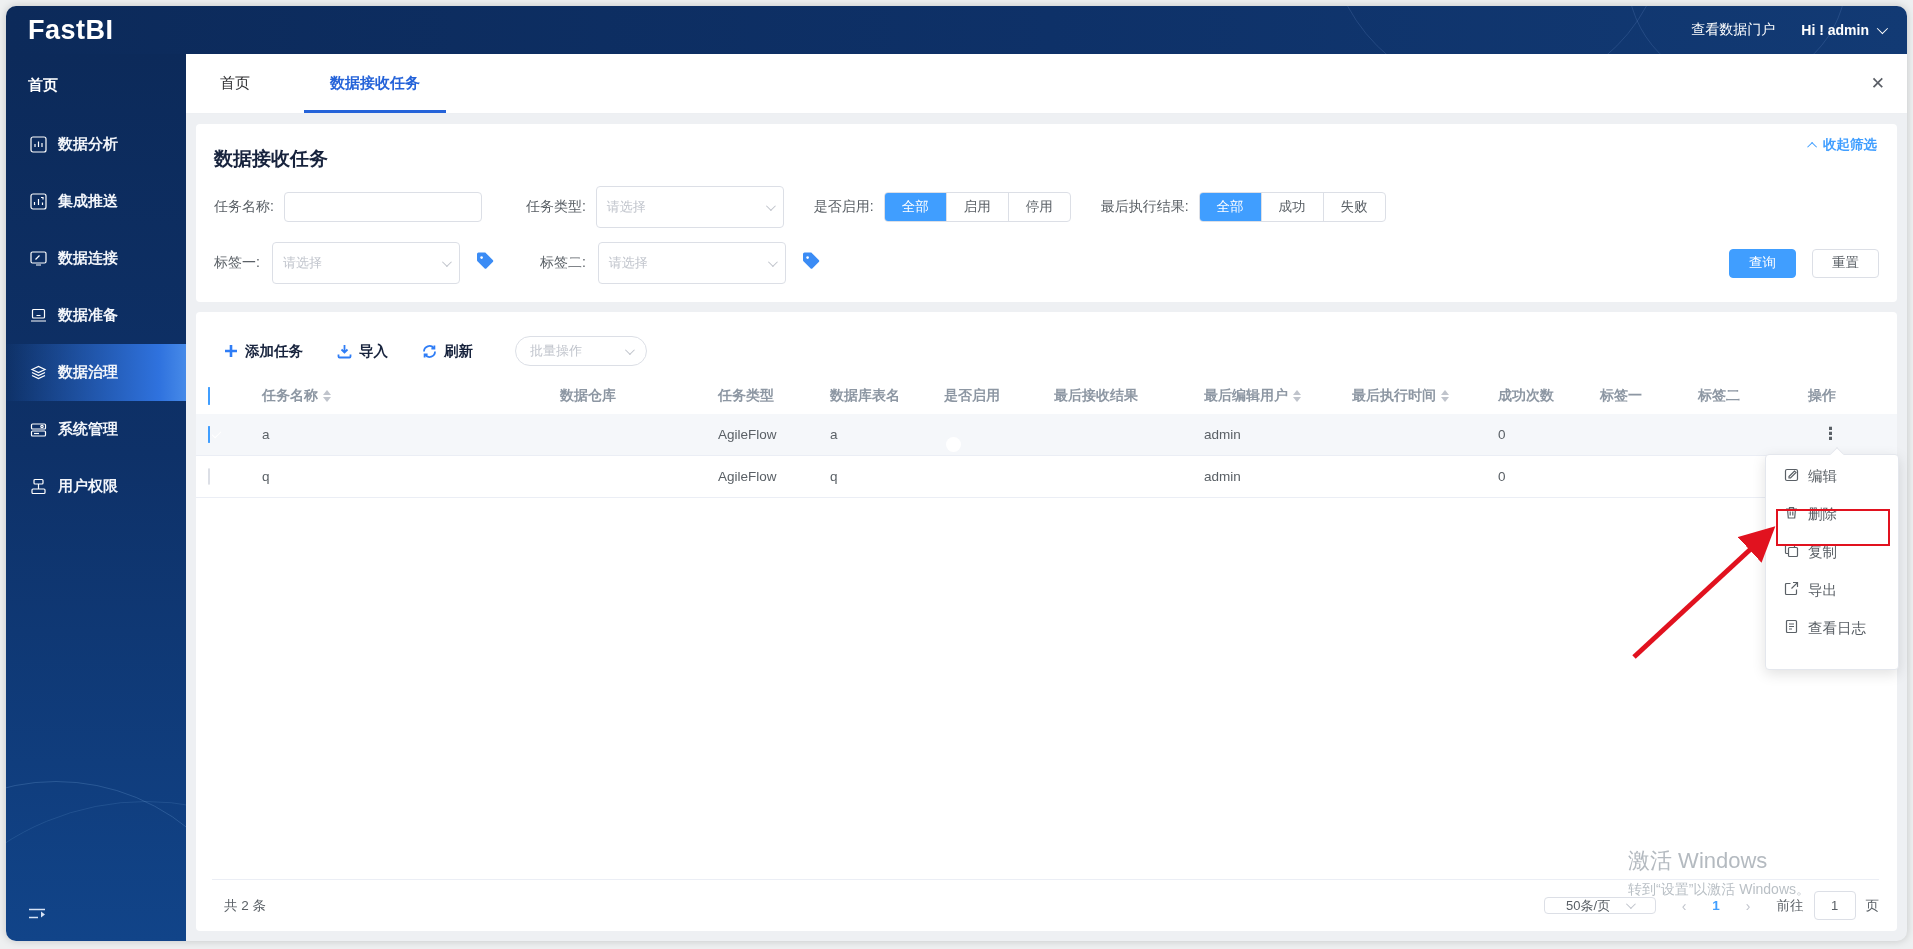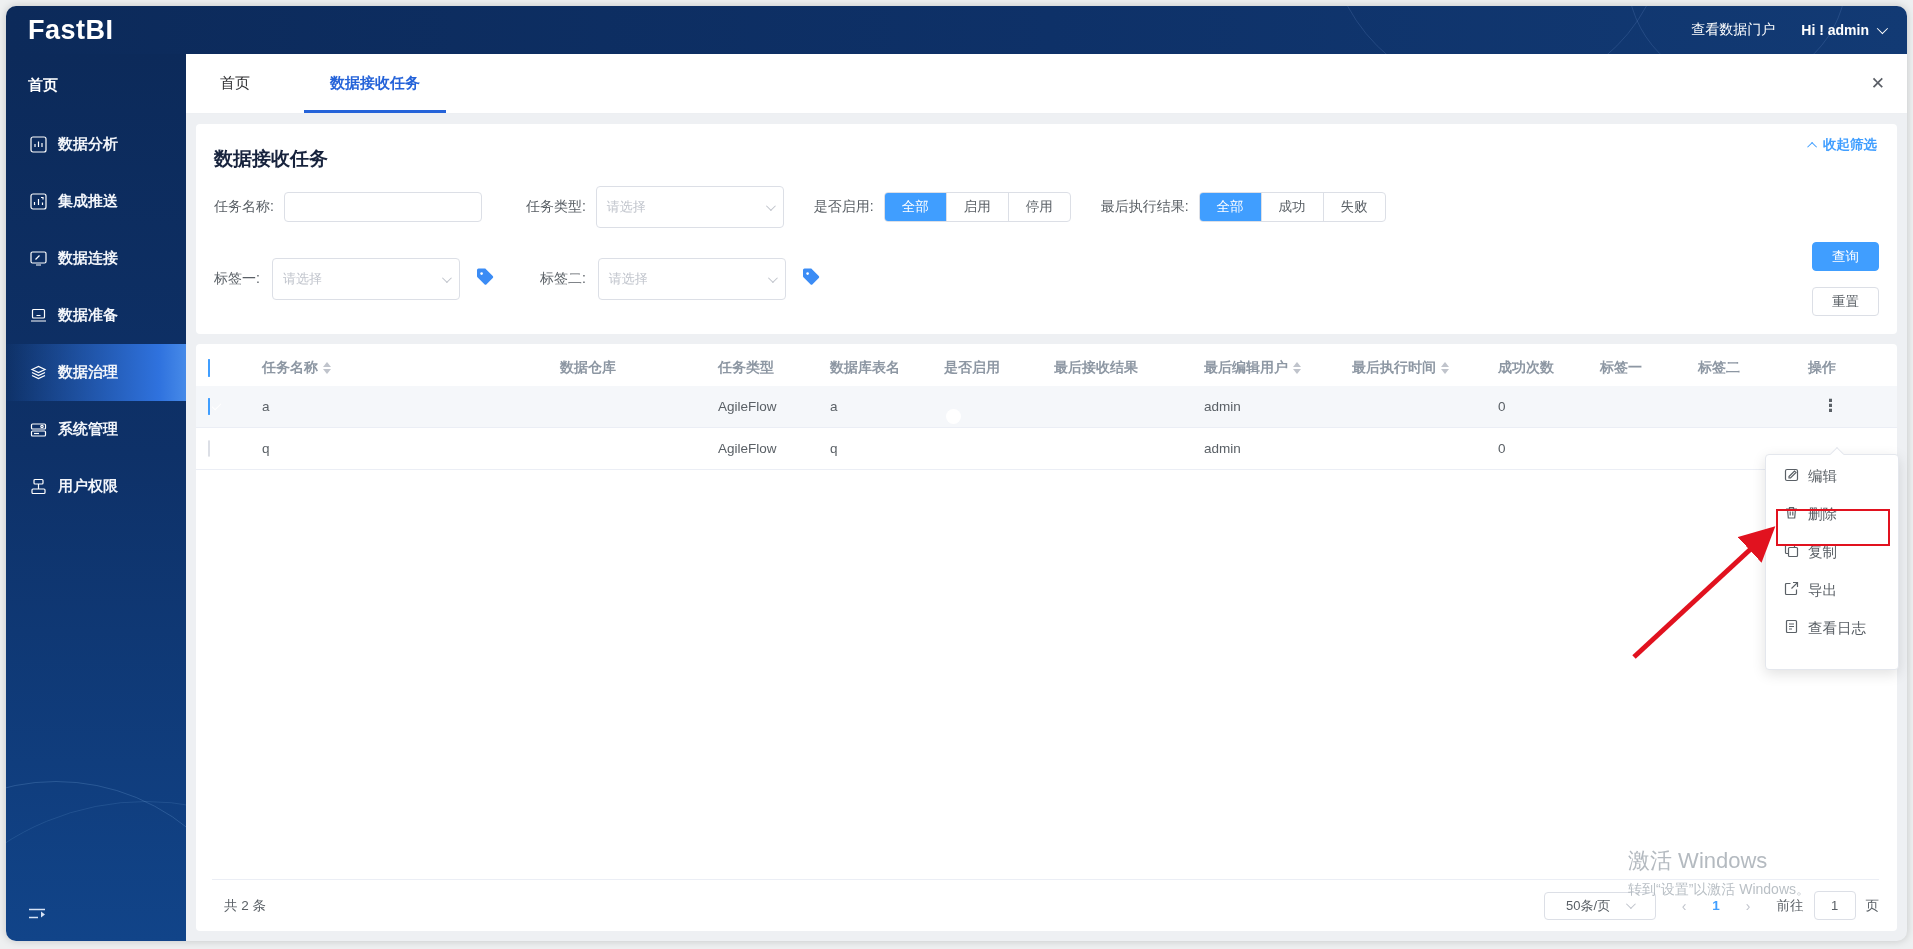--- a/index.html
+++ b/index.html
@@ -55,21 +55,21 @@
   .f-input { width:198px; height:30px; border:1px solid #dcdfe6; border-radius:4px; background:#fff; font-size:13px; padding:0 10px; outline:none; }
   .f-select { width:188px; height:42px; border:1px solid #dcdfe6; border-radius:4px; background:#fff; display:flex; align-items:center;
               padding:0 10px; font-size:13px; color:#c0c4cc; cursor:pointer; justify-content:space-between; }
   .sel-caret { width:7px; height:7px; border-right:1.4px solid #c0c4cc; border-bottom:1.4px solid #c0c4cc; transform:rotate(45deg) translateY(-2px); }
   .seg { display:flex; height:30px; border:1px solid #dcdfe6; border-radius:4px; overflow:hidden; background:#fff; }
   .seg > div { padding:0 17px; display:flex; align-items:center; font-size:13.5px; color:#5a6066; cursor:pointer; border-left:1px solid #dcdfe6; }
   .seg > div:first-child { border-left:none; }
   .seg > div.on { background:#409eff; color:#fff; border-left-color:#409eff; }
   .gap40 { width:44px; } .gap30 { width:30px; }
   .tag-ic { margin-left:14px; cursor:pointer; }
-  .f-actions { margin-left:auto; display:flex; gap:16px;flex-direction:column; }
+  .f-actions { margin-left:auto; display:flex; gap:16px; }
   .btn { height:29px; padding:0 19px; border-radius:4px; font-size:13.5px; display:flex; align-items:center; cursor:pointer; }
   .btn-primary { background:#409eff; color:#fff; border:1px solid #409eff; }
   .btn-plain { background:#fff; color:#5a6066; border:1px solid #dcdfe6; }
 
   
   .table-card { flex:1; display:flex; flex-direction:column; min-height:0; position:relative; }
   .toolbar { display:flex; align-items:center; margin:18px 18px 0 28px; height:42px; }
   .tool-link { display:flex; align-items:center; gap:7px; font-size:14.5px; font-weight:700; color:#17233d; cursor:pointer; margin-right:34px; }
   .batch-select { width:132px; height:30px; border:1px solid #dcdfe6; border-radius:15px; display:flex; align-items:center; justify-content:space-between;
                   padding:0 14px; font-size:13px; color:#c0c4cc; cursor:pointer; margin-left:8px; }
@@ -90,21 +90,21 @@
                        border-right:1.6px solid #fff; border-bottom:1.6px solid #fff; transform:rotate(45deg); }
   .cb.indet::after { content:""; position:absolute; left:3px; top:6.5px; width:8px; height:2px; background:#fff; }
   .toggle { width:38px; height:19px; border-radius:10px; background:#dcdfe6; position:relative; cursor:pointer; }
   .toggle::after { content:""; position:absolute; left:2px; top:2px; width:15px; height:15px; border-radius:50%; background:#fff; }
   .dots { font-size:17px; font-weight:700; color:#5a6066; letter-spacing:0; cursor:pointer; padding-left:14px; line-height:10px; }
   .spacer { flex:1; }
 
   
   .tfooter { height:52px; border-top:1px solid #ebeef5; margin:0 18px 0 16px; display:flex; align-items:center; font-size:13.5px; color:#5a6066; }
   .total { margin-left:12px; }
-  .psize { width:112px; height:28px; border:1px solid #dcdfe6; border-radius:4px; display:flex; align-items:center; justify-content:center; gap:16px;
+  .psize { width:112px; height:17px; border:1px solid #dcdfe6; border-radius:4px; display:flex; align-items:center; justify-content:center; gap:16px;
            color:#5a6066; font-size:13px; cursor:pointer; margin-left:auto; }
   .pager { display:flex; align-items:center; gap:26px; margin-left:26px; }
   .pg-arrow { color:#c0c4cc; font-size:14px; cursor:pointer; }
   .pg-num { color:#409eff; font-weight:700; cursor:pointer; }
   .goto { display:flex; align-items:center; gap:10px; margin-left:26px; }
   .goto input { width:42px; height:29px; border:1px solid #dcdfe6; border-radius:4px; text-align:center; font-size:13px; color:#5a6066; outline:none; }
 
   
   .ctx-menu { position:absolute; left:1765px; top:454px; width:134px; background:#fff; border:1px solid #e4e7ed; border-radius:4px;
               box-shadow:0 4px 14px rgba(0,0,0,.12); padding:12px 0; z-index:60; }
@@ -280,20 +280,46 @@
             </span>
             <div class="f-actions">
               <div class="btn btn-primary">查询</div>
               <div class="btn btn-plain">重置</div>
             </div>
           </div>
         </div>
 
         <div class="card table-card">
 
+          <div class="toolbar">
+            <div class="tool-link">
+              <svg width="14" height="14" viewBox="0 0 14 14">
+                  <path d="M7 1v12M1 7h12" stroke="#2f7df6" stroke-width="2.6"></path>
+                </svg>
+              <span>添加任务</span>
+            </div>
+            <div class="tool-link">
+              <svg width="15" height="15" viewBox="0 0 15 15">
+                  <path d="M7.5 1v7M4.5 5.5l3 3 3-3" stroke="#2f7df6" stroke-width="1.8" fill="none"></path>
+                  <path d="M1.5 10.5v2a1 1 0 001 1h10a1 1 0 001-1v-2" stroke="#2f7df6" stroke-width="1.8" fill="none"></path>
+                </svg>
+              <span>导入</span>
+            </div>
+            <div class="tool-link">
+              <svg width="15" height="15" viewBox="0 0 15 15" fill="none">
+                  <path d="M13 7.5a5.5 5.5 0 01-9.8 3.4M2 7.5a5.5 5.5 0 019.8-3.4" stroke="#2f7df6" stroke-width="1.8"></path>
+                  <path d="M12.4 1.5v3h-3M2.6 13.5v-3h3" stroke="#2f7df6" stroke-width="1.8"></path>
+                </svg>
+              <span>刷新</span>
+            </div>
+            <div class="batch-select">
+              <span>批量操作</span>
+              <span class="sel-caret"></span>
+            </div>
+          </div>
 
           <div class="trow thead">
             <div><span class="cb indet"></span></div>
             <div class="th">
                 <span>任务名称</span>
                 <span class="sorters">
                   <i class="up"></i>
                   <i class="dn"></i>
                 </span>
               </div>

